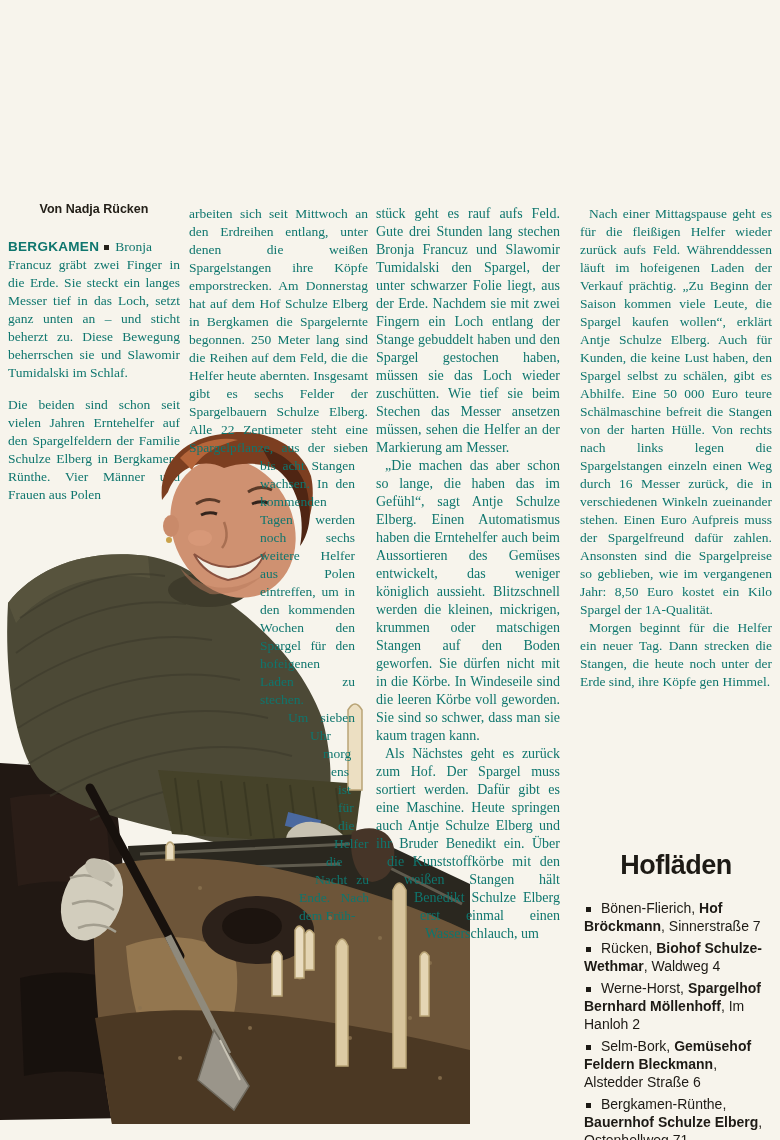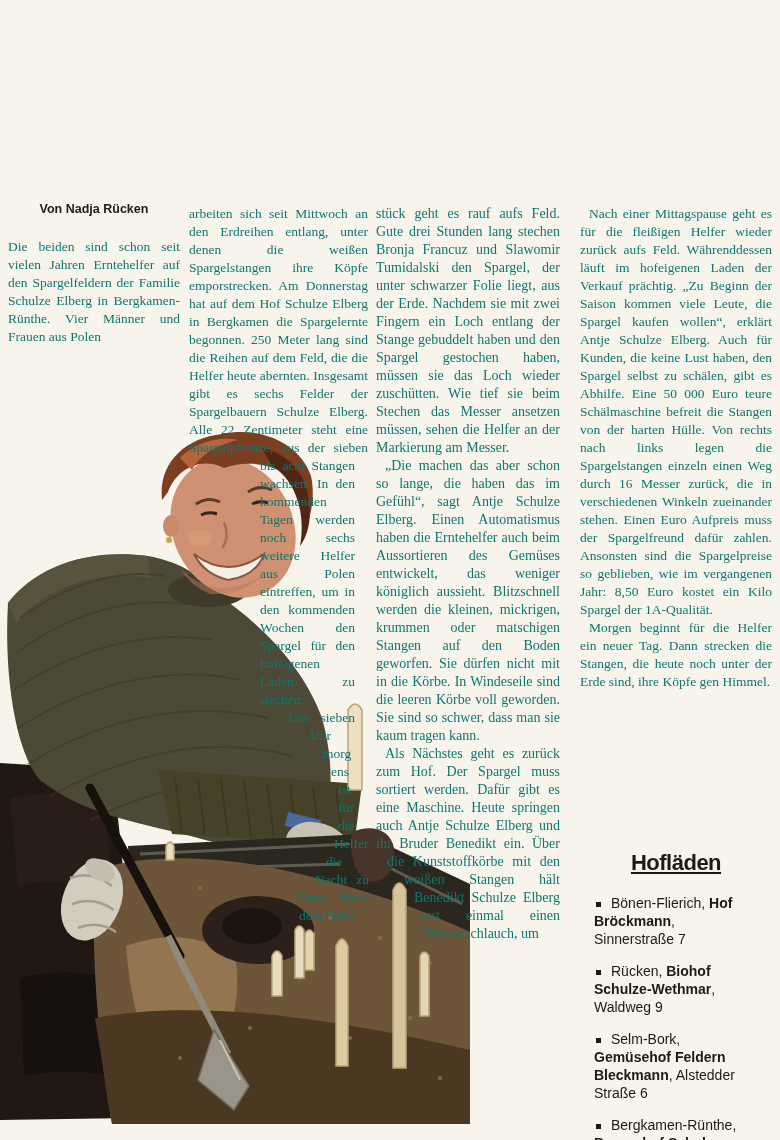--- a/index.html
+++ b/index.html
@@ -29,24 +29,24 @@
   
   .sL{float:left;width:1px;}
   .sR{float:right;width:1px;}
   .fL{float:left;clear:left;height:19.2px;}
   .fR{float:right;clear:right;width:14px;height:96px;}
   
   .photo{position:absolute;left:0;top:418px;width:472px;height:722px;z-index:1;}
   
   .infobox{position:absolute;left:580px;top:850px;width:192px;
            font-family:"Liberation Sans",sans-serif;color:#1d1a15;}
-  .infobox h2{margin:0 0 18px 0;text-align:center;font-size:22px;letter-spacing:-.5px;text-decoration:underline;}
+  .infobox h2{margin:0 0 18px 0;text-align:center;font-size:27px;letter-spacing:-.5px;}
   .infobox .intro{font-size:14px;line-height:18px;margin:0 0 2px 0;}
   .infobox ul{list-style:none;margin:0;padding:0;font-size:14px;line-height:18px;}
-  .infobox li{margin:14px;}
+  .infobox li{margin:4px;}
   .sq{display:inline-block;width:5px;height:5px;background:#1d1a15;margin:0 10px 1px 2px;}
   .infobox b{font-weight:bold;}
 </style>
 </head>
 <body>
 
 <div class="page">
 
   <div class="headline">
   </div>
@@ -170,20 +170,21 @@
     </g>
 
     <g>
       <ellipse cx="92" cy="482" rx="29" ry="42" transform="rotate(22 92 482)" fill="#d2cdbd"></ellipse>
       <path d="M70,460 Q92,452 112,468 M72,486 Q94,478 114,492 M78,510 Q98,502 116,514" stroke="#a39e8f" stroke-width="2.5" fill="none"></path>
       <ellipse cx="100" cy="452" rx="16" ry="10" transform="rotate(30 100 452)" fill="#c3beae"></ellipse>
     </g>
   </svg>
 
   <div class="col" id="col1">
+    <p><span class="dl">BERGKAMEN</span><span class="dlsq"></span><span>Bronja Francuz gräbt zwei Finger in die Erde. Sie steckt ein langes Messer tief in das Loch, setzt ganz unten an – und sticht beherzt zu. Diese Bewegung beherrschen sie und Slawomir Tumidalski im Schlaf.</span></p>
     <p>Die beiden sind schon seit vielen Jahren Erntehelfer auf den Spargelfeldern der Familie Schulze Elberg in Bergkamen-Rünthe. Vier Männer und Frauen aus Polen</p>
   </div>
 
   <div class="col" id="col2">
     <div class="sL" style="height:243px"></div>
     <div class="sR" style="height:492px"></div>
     <div class="fR"></div>
     <div class="fL" style="width:72px"></div>
     <div class="fL" style="width:100px"></div>
     <div class="fL" style="width:122px"></div>
@@ -230,19 +231,20 @@
 
   <div class="col" id="col4">
     <p class="ind">Nach einer Mittagspause geht es für die fleißigen Helfer wieder zurück aufs Feld. Währenddessen läuft im hofeigenen Laden der Verkauf prächtig. „Zu Beginn der Saison kommen viele Leute, die Spargel kaufen wollen“, erklärt Antje Schulze Elberg. Auch für Kunden, die keine Lust haben, den Spargel selbst zu schälen, gibt es Abhilfe. Eine 50 000 Euro teure Schälmaschine befreit die Stangen von der harten Hülle. Von rechts nach links legen die Spargelstangen einzeln einen Weg durch 16 Messer zurück, die in verschiedenen Winkeln zueinander stehen. Einen Euro Aufpreis muss der Spargelfreund dafür zahlen. Ansonsten sind die Spargelpreise so geblieben, wie im vergangenen Jahr: 8,50 Euro kostet ein Kilo Spargel der 1A-Qualität.</p>
     <p class="ind">Morgen beginnt für die Helfer ein neuer Tag. Dann strecken die Stangen, die heute noch unter der Erde sind, ihre Köpfe gen Himmel.</p>
   </div>
 
   <div class="infobox">
     <h2>Hofläden</h2>
     <ul>
       <li><span class="sq"></span><span>Bönen-Flierich, </span><b>Hof Bröckmann</b><span>, Sinnerstraße 7</span></li>
-      <li><span class="sq"></span><span>Rücken, </span><b>Biohof Schulze-Wethmar</b><span>, Waldweg 9</span></li>
+      <li><span class="sq"></span><span>Rücken, </span><b>Biohof Schulze-Wethmar</b><span>, Waldweg 4</span></li>
+      <li><span class="sq"></span><span>Werne-Horst, </span><b>Spargelhof Bernhard Möllenhoff</b><span>, Im Hanloh 2</span></li>
       <li><span class="sq"></span><span>Selm-Bork, </span><b>Gemüsehof Feldern Bleckmann</b><span>, Alstedder Straße 6</span></li>
       <li><span class="sq"></span><span>Bergkamen-Rünthe, </span><b>Bauernhof Schulze Elberg</b><span>, Ostenhellweg 71</span></li>
     </ul>
   </div>
 
 </div>
 
 </body></html>

